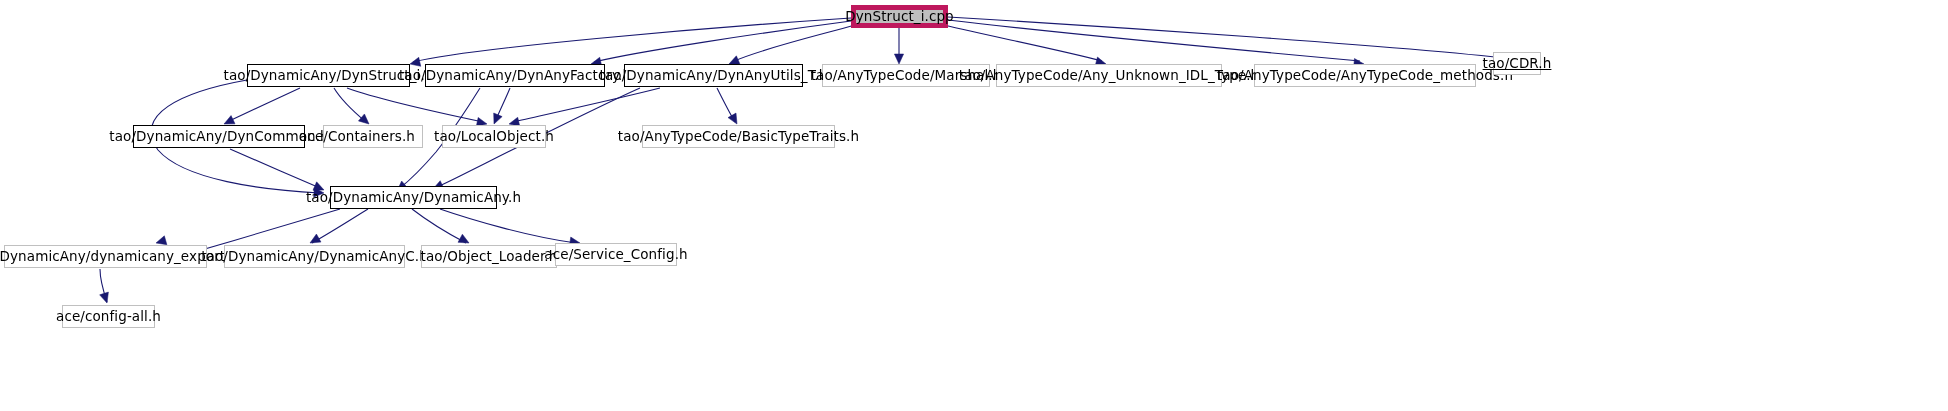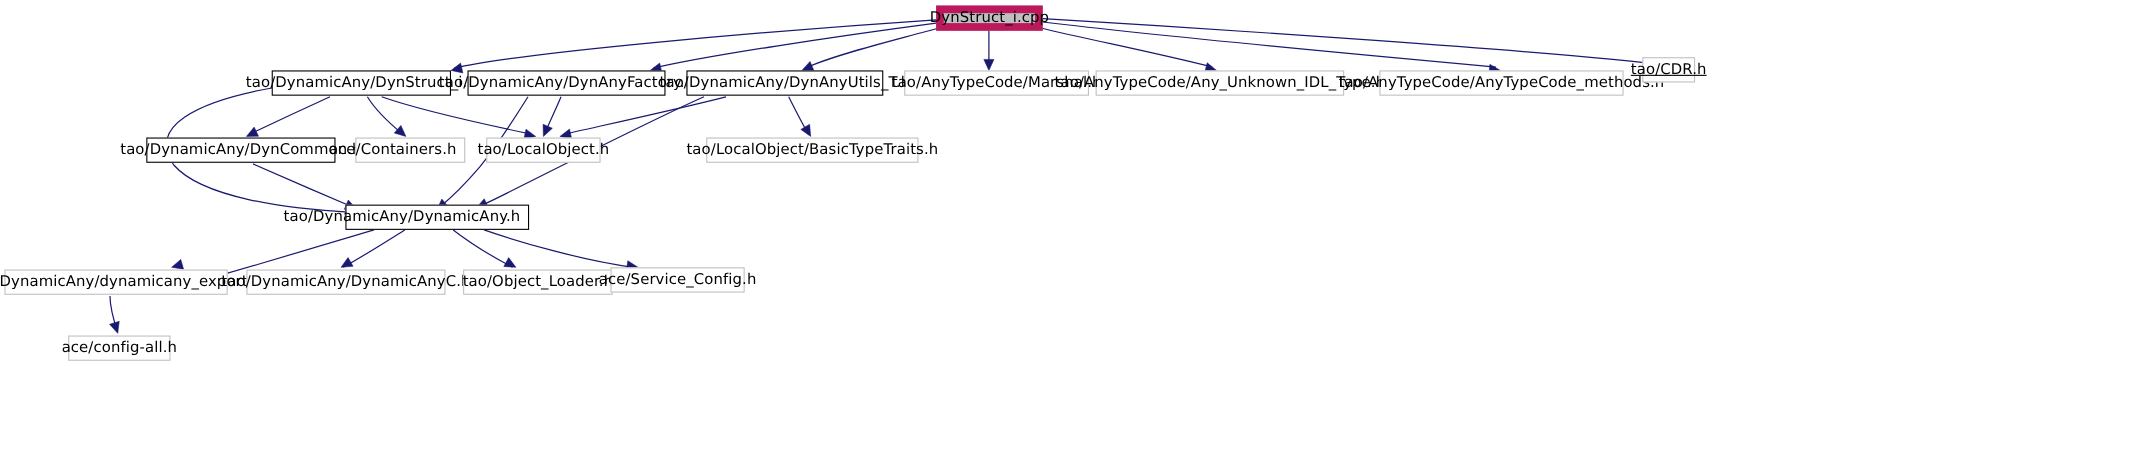--- a/index.html
+++ b/index.html
@@ -36,21 +36,21 @@
     line-height: 13.5px;
     color: #000000;
     white-space: nowrap;
     letter-spacing: 0.1px;
     z-index: 3;
   }
   .node.expanded {
     border: 1px solid #000000;
   }
   .node.root {
-    border: 7px solid #be185d;
+    border: 5px solid #be185d;
     background: #bfbfbf;
   }
   .node .label {
     padding: 0 7px;
     pointer-events: none;
   }
 </style>
 </head>
 <body>
 
@@ -173,23 +173,23 @@
       <div class="node expanded" style="left: 133px; top: 125px; width: 172px;">
         <span class="label">tao/DynamicAny/DynCommon.h</span>
       </div>
       <div class="node " style="left: 323px; top: 125px; width: 100px; justify-content: flex-end;">
         <span class="label">ace/Containers.h</span>
       </div>
       <div class="node " style="left: 442px; top: 125px; width: 104px;">
         <span class="label">tao/LocalObject.h</span>
       </div>
       <div class="node " style="left: 642px; top: 125px; width: 193px;">
-        <span class="label">tao/LocalObject/BasicTypeTraits.h</span>
-      </div>
-      <div class="node expanded" style="left: 314px; top: 186px; width: 167px; justify-content: flex-end;">
+        <span class="label">tao/AnyTypeCode/BasicTypeTraits.h</span>
+      </div>
+      <div class="node expanded" style="left: 330px; top: 186px; width: 167px;">
         <span class="label">tao/DynamicAny/DynamicAny.h</span>
       </div>
       <div class="node " style="left: 4px; top: 245px; width: 203px;">
         <span class="label">tao/DynamicAny/dynamicany_export.h</span>
       </div>
       <div class="node " style="left: 224px; top: 245px; width: 181px;">
         <span class="label">tao/DynamicAny/DynamicAnyC.h</span>
       </div>
       <div class="node " style="left: 421px; top: 245px; width: 136px;">
         <span class="label">tao/Object_Loader.h</span>

